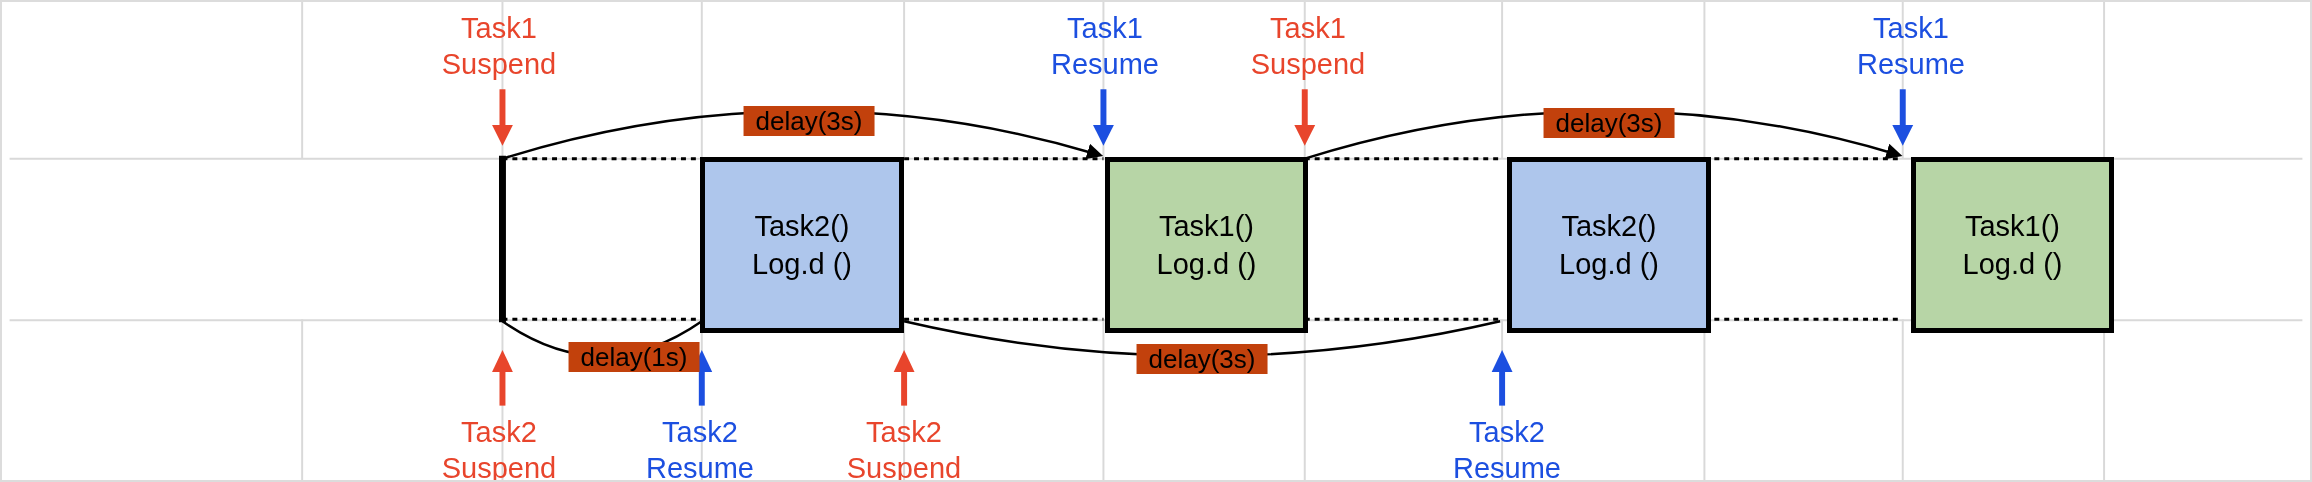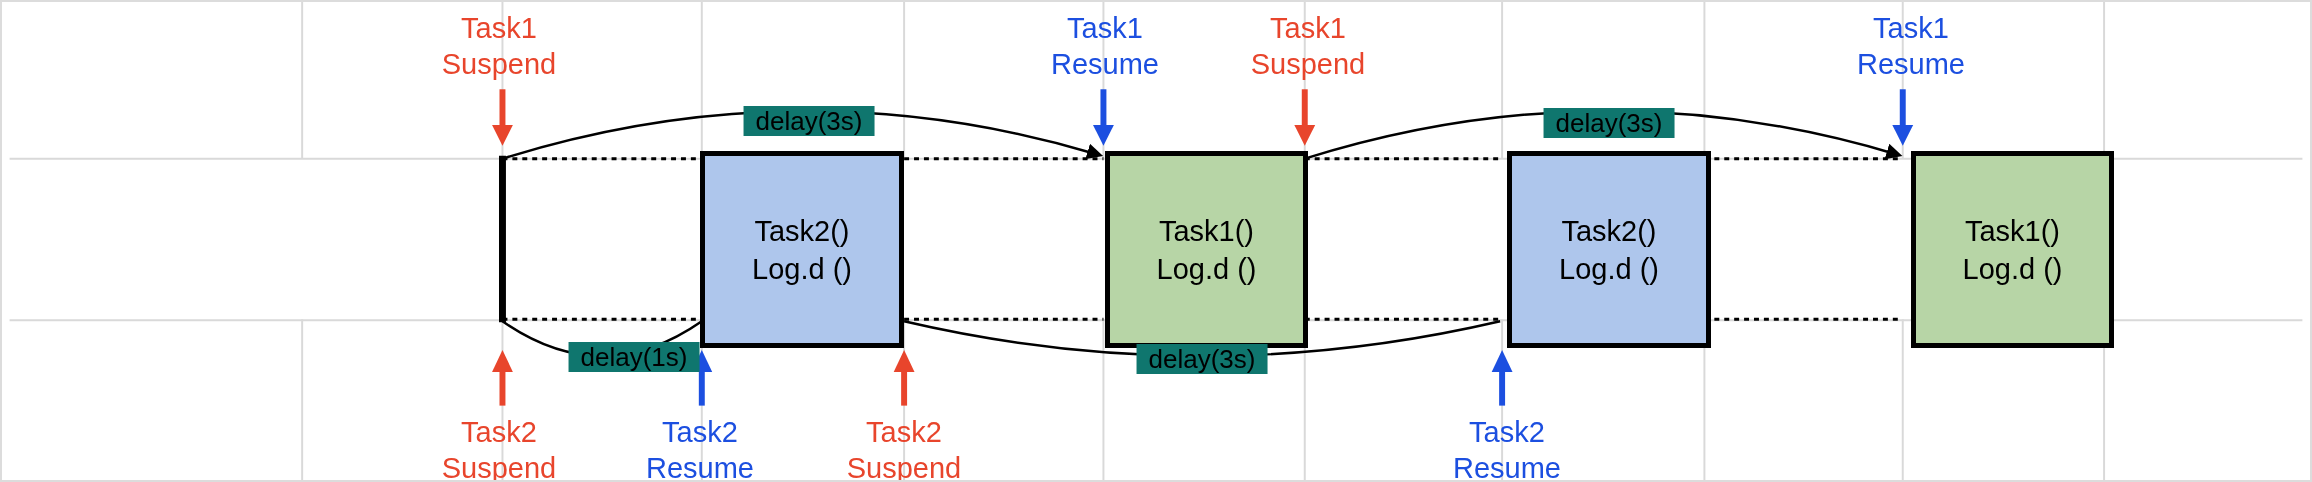--- a/index.html
+++ b/index.html
@@ -12,33 +12,33 @@
     border:2px solid #dcdcdc;
     box-sizing:border-box;
   }
   #overlay{position:absolute;left:0;top:0;width:100%;height:100%;}
   .thread-label{
     position:absolute;left:14px;top:203px;
     font-size:30px;line-height:39px;color:#000;white-space:nowrap;
   }
   .tl-name{font-weight:bold;}
   .task-box{
-    position:absolute;top:149px;height:197px;
+    position:absolute;top:155px;height:176px;
     border:5px solid #000;box-sizing:border-box;
     display:flex;flex-direction:column;justify-content:center;
     font-size:29px;line-height:38px;text-align:center;color:#000;
   }
   .event-label{
     position:absolute;transform:translateX(-50%);
     font-weight:normal;font-size:29px;line-height:36px;
     text-align:center;white-space:nowrap;
   }
   .delay-label{
     position:absolute;transform:translate(-50%,-50%);
-    font-size:26px;line-height:30px;color:#000;background:#0f766e;
+    font-size:26px;line-height:30px;color:#000;background:#c2410c;
     padding:0 12px;white-space:nowrap;
   }
 </style>
 </head>
 <body>
 
 <div class="canvas">
   <svg id="overlay" viewBox="0 0 2312 482">
       <defs>
         <marker id="ah" viewBox="0 0 10 10" refX="7" refY="5" markerWidth="6.5" markerHeight="6.5" orient="auto-start-reverse">

